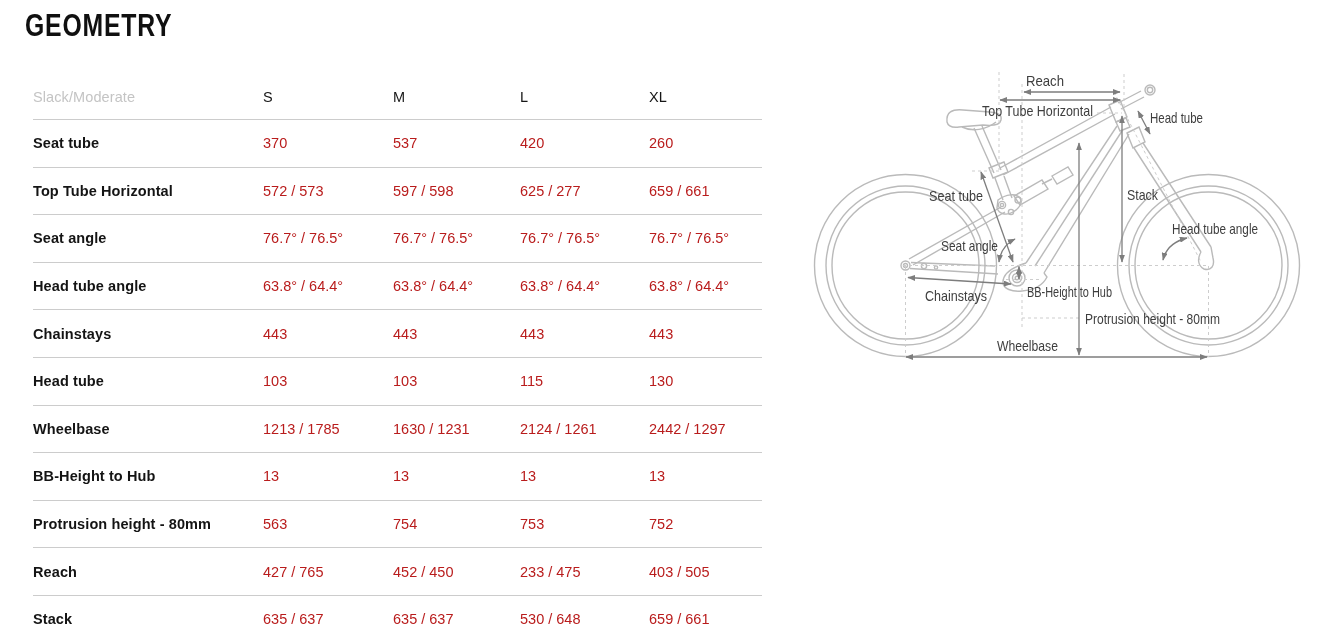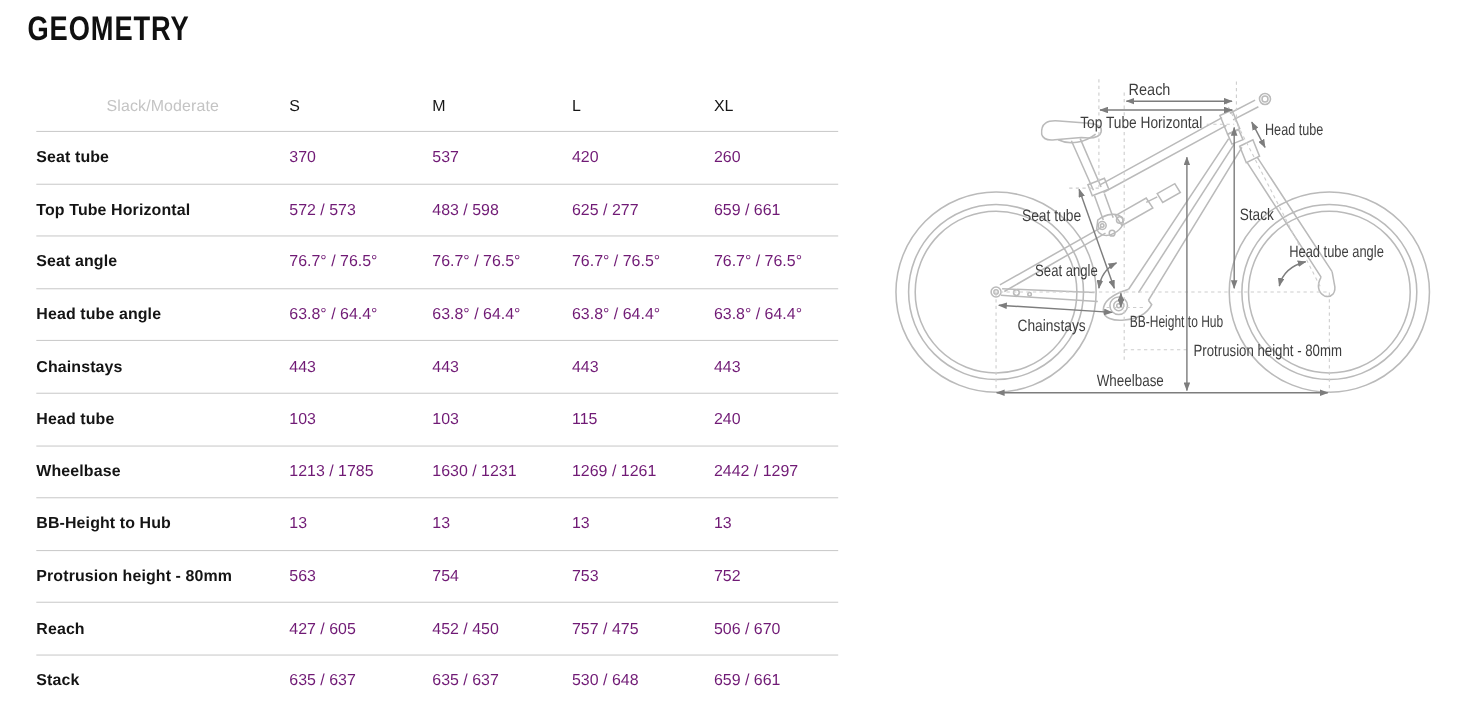--- a/index.html
+++ b/index.html
@@ -18,24 +18,24 @@
     font-size:14.5px;color:#1d1d1d;
   }
   .trow{
     display:grid;
     grid-template-columns:230px 130px 127px 129px 1fr;
     align-items:center;
     height:46.6px;
     border-bottom:1px solid #cccccc;
   }
   .trow.thead{height:44px;}
-  .thead .rlabel{color:#c4c4c4;font-weight:normal;text-align:center;}
+  .thead .rlabel{color:#c4c4c4;font-weight:normal;}
   .thead .cval{color:#161616;}
   .rlabel{font-weight:bold;color:#141414;letter-spacing:0.1px;}
-  .cval{color:#701a75;}
+  .cval{color:#b91c1c;}
   .diagram-svg{position:absolute;left:0;top:0;}
 </style>
 </head>
 <body>
 
 <div class="page-title">GEOMETRY</div>
 
 <div class="geo-table">
   <div class="trow thead">
     <div class="rlabel">Slack/Moderate</div>
@@ -48,21 +48,21 @@
   <div class="trow">
     <div class="rlabel">Seat tube</div>
     <div class="cval">370</div>
     <div class="cval">537</div>
     <div class="cval">420</div>
     <div class="cval">260</div>
   </div>
   <div class="trow">
     <div class="rlabel">Top Tube Horizontal</div>
     <div class="cval">572 / 573</div>
-    <div class="cval">483 / 598</div>
+    <div class="cval">597 / 598</div>
     <div class="cval">625 / 277</div>
     <div class="cval">659 / 661</div>
   </div>
   <div class="trow">
     <div class="rlabel">Seat angle</div>
     <div class="cval">76.7° / 76.5°</div>
     <div class="cval">76.7° / 76.5°</div>
     <div class="cval">76.7° / 76.5°</div>
     <div class="cval">76.7° / 76.5°</div>
   </div>
@@ -78,49 +78,49 @@
     <div class="cval">443</div>
     <div class="cval">443</div>
     <div class="cval">443</div>
     <div class="cval">443</div>
   </div>
   <div class="trow">
     <div class="rlabel">Head tube</div>
     <div class="cval">103</div>
     <div class="cval">103</div>
     <div class="cval">115</div>
-    <div class="cval">240</div>
+    <div class="cval">130</div>
   </div>
   <div class="trow">
     <div class="rlabel">Wheelbase</div>
     <div class="cval">1213 / 1785</div>
     <div class="cval">1630 / 1231</div>
-    <div class="cval">1269 / 1261</div>
+    <div class="cval">2124 / 1261</div>
     <div class="cval">2442 / 1297</div>
   </div>
   <div class="trow">
     <div class="rlabel">BB-Height to Hub</div>
     <div class="cval">13</div>
     <div class="cval">13</div>
     <div class="cval">13</div>
     <div class="cval">13</div>
   </div>
   <div class="trow">
     <div class="rlabel">Protrusion height - 80mm</div>
     <div class="cval">563</div>
     <div class="cval">754</div>
     <div class="cval">753</div>
     <div class="cval">752</div>
   </div>
   <div class="trow">
     <div class="rlabel">Reach</div>
-    <div class="cval">427 / 605</div>
+    <div class="cval">427 / 765</div>
     <div class="cval">452 / 450</div>
-    <div class="cval">757 / 475</div>
-    <div class="cval">506 / 670</div>
+    <div class="cval">233 / 475</div>
+    <div class="cval">403 / 505</div>
   </div>
   <div class="trow">
     <div class="rlabel">Stack</div>
     <div class="cval">635 / 637</div>
     <div class="cval">635 / 637</div>
     <div class="cval">530 / 648</div>
     <div class="cval">659 / 661</div>
   </div>
 </div>
 

